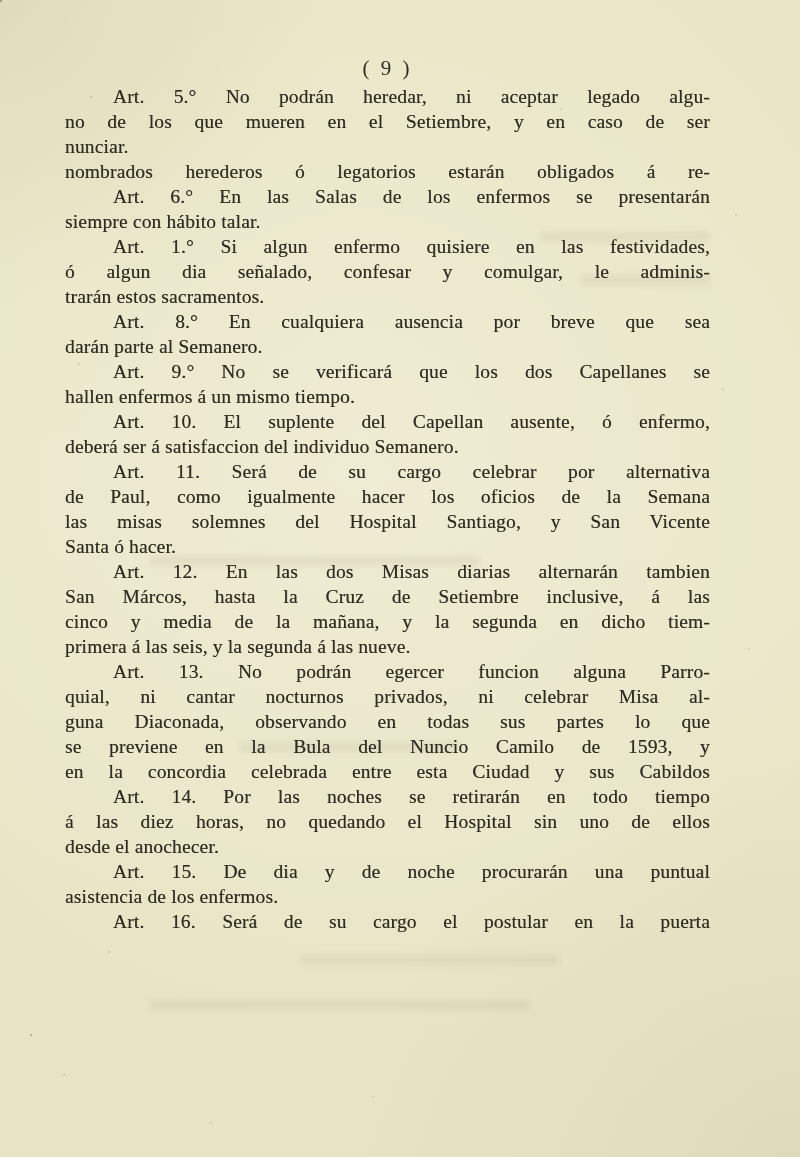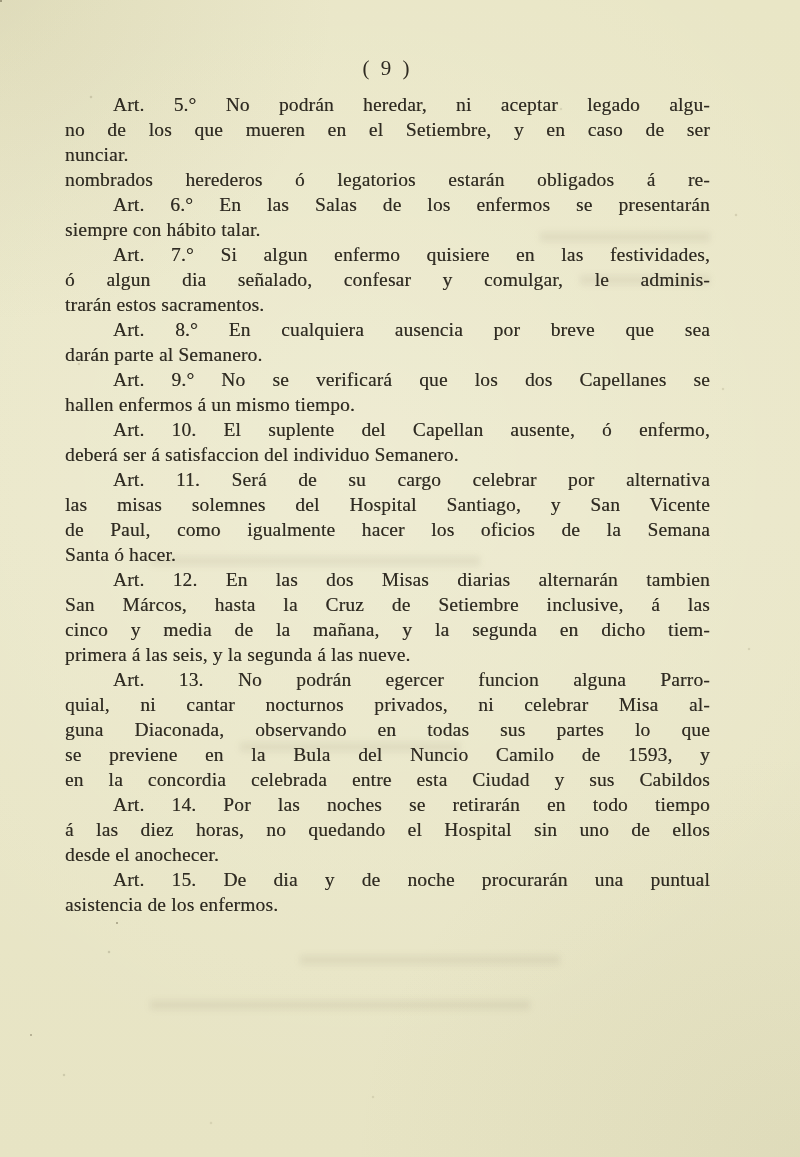--- a/index.html
+++ b/index.html
@@ -66,21 +66,20 @@
     text-align: center;
     font-size: 21px;
     letter-spacing: 3px;
     line-height: 26px;
   }
   .textblock {
     position: absolute;
     left: 65px;
     top: 84px;
     width: 645px;
-    margin-top: 8px;
   }
   .line {
     height: 25px;
     line-height: 25px;
     font-size: 19.4px;
     white-space: normal;
     text-align: justify;
     text-align-last: justify;
     text-shadow: 0.3px 0 0 rgba(47,43,34,0.55);
     letter-spacing: 0.2px;
@@ -101,41 +100,42 @@
 
   <div class="page-number">( 9 )</div>
 
   <div class="textblock" id="lines-container">
       <div class="line indent">Art. 5.° No podrán heredar, ni aceptar legado algu-</div>
       <div class="line">no de los que mueren en el Setiembre, y en caso de ser</div>
       <div class="line para-end">nunciar.</div>
       <div class="line">nombrados herederos ó legatorios estarán obligados á re-</div>
       <div class="line indent">Art. 6.° En las Salas de los enfermos se presentarán</div>
       <div class="line para-end">siempre con hábito talar.</div>
-      <div class="line indent">Art. 7.° Si algun enfermo quisiere en las festividades,</div>
+      <div class="line indent">Art. 1.° Si algun enfermo quisiere en las festividades,</div>
       <div class="line">ó algun dia señalado, confesar y comulgar, le adminis-</div>
       <div class="line para-end">trarán estos sacramentos.</div>
       <div class="line indent">Art. 8.° En cualquiera ausencia por breve que sea</div>
       <div class="line para-end">darán parte al Semanero.</div>
       <div class="line indent">Art. 9.° No se verificará que los dos Capellanes se</div>
       <div class="line para-end">hallen enfermos á un mismo tiempo.</div>
       <div class="line indent">Art. 10. El suplente del Capellan ausente, ó enfermo,</div>
       <div class="line para-end">deberá ser á satisfaccion del individuo Semanero.</div>
       <div class="line indent">Art. 11. Será de su cargo celebrar por alternativa</div>
+      <div class="line">de Paul, como igualmente hacer los oficios de la Semana</div>
       <div class="line">las misas solemnes del Hospital Santiago, y San Vicente</div>
-      <div class="line">de Paul, como igualmente hacer los oficios de la Semana</div>
       <div class="line para-end">Santa ó hacer.</div>
       <div class="line indent">Art. 12. En las dos Misas diarias alternarán tambien</div>
       <div class="line">San Márcos, hasta la Cruz de Setiembre inclusive, á las</div>
       <div class="line">cinco y media de la mañana, y la segunda en dicho tiem-</div>
       <div class="line para-end">primera á las seis, y la segunda á las nueve.</div>
       <div class="line indent">Art. 13. No podrán egercer funcion alguna Parro-</div>
       <div class="line">quial, ni cantar nocturnos privados, ni celebrar Misa al-</div>
       <div class="line">guna Diaconada, observando en todas sus partes lo que</div>
       <div class="line">se previene en la Bula del Nuncio Camilo de 1593, y</div>
       <div class="line">en la concordia celebrada entre esta Ciudad y sus Cabildos</div>
       <div class="line indent">Art. 14. Por las noches se retirarán en todo tiempo</div>
       <div class="line">á las diez horas, no quedando el Hospital sin uno de ellos</div>
       <div class="line para-end">desde el anochecer.</div>
       <div class="line indent">Art. 15. De dia y de noche procurarán una puntual</div>
       <div class="line para-end">asistencia de los enfermos.</div>
+      <div class="line indent">Art. 16. Será de su cargo el postular en la puerta</div>
     </div>
 </div>
 
 </body></html>

